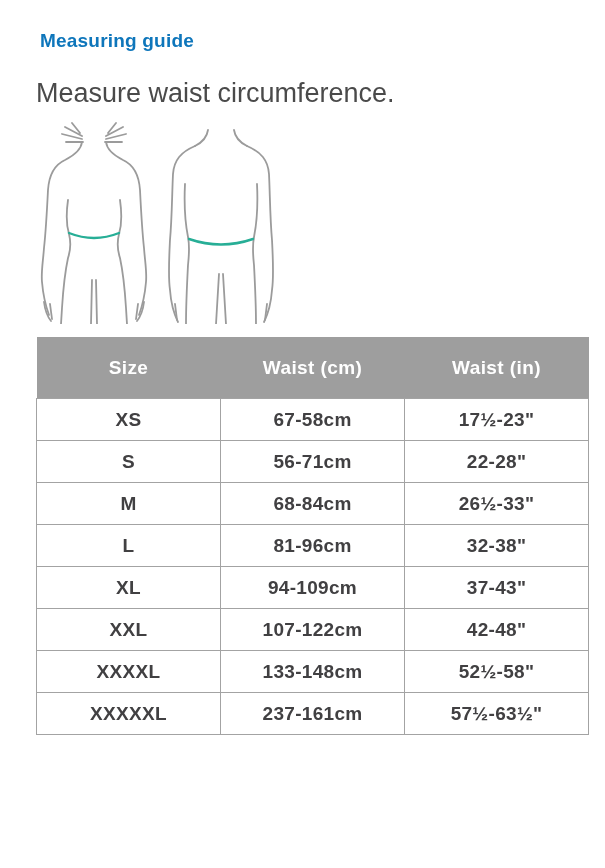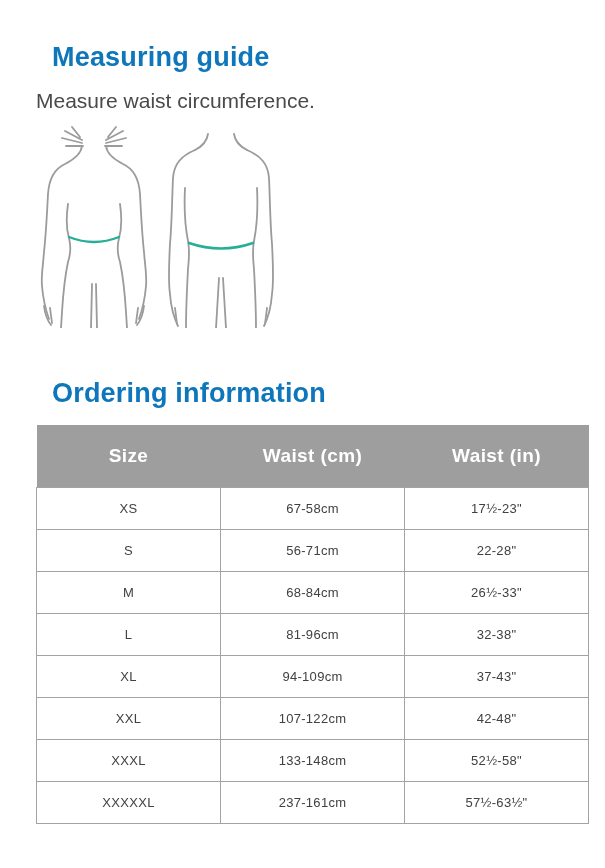--- a/index.html
+++ b/index.html
@@ -12,42 +12,42 @@
   }
   *{box-sizing:border-box;}
   html,body{margin:0;padding:0;}
   body{
     width:605px;height:868px;background:#ffffff;
     font-family:"Liberation Sans","DejaVu Sans",sans-serif;
     color:var(--text);overflow:hidden;
   }
   .page{padding:26px 36px 0 36px;}
   .section-title{
-    font-size:27px;font-weight:700;color:var(--accent);
-    margin:16px;line-height:1.15;letter-spacing:0.2px;
+    font-size:19px;font-weight:700;color:var(--accent);
+    margin:4px;line-height:1.15;letter-spacing:0.2px;
   }
   .subtitle{
-    font-size:21px;font-weight:400;color:#4a4a4a;
-    margin:9px 0 0 0;line-height:1.15;
+    font-size:27px;font-weight:400;color:#4a4a4a;
+    margin:26px 0 0 0;line-height:1.15;
   }
   .illustration{display:block;margin:13px 0 0 2px;}
   .ordering-title{margin-top:50px;}
   table.size-chart{
     border-collapse:collapse;width:553px;margin-top:13px;
     table-layout:fixed;
   }
   table.size-chart thead th{
     background:var(--header-bg);color:#ffffff;
     font-size:19px;font-weight:700;letter-spacing:0.4px;
     height:62px;text-align:center;border:none;padding:0;
   }
   table.size-chart tbody td{
     border:1px solid var(--border);
     height:42px;text-align:center;vertical-align:middle;
-    font-size:13px;font-weight:400;color:var(--text);
+    font-size:19px;font-weight:700;color:var(--text);
     letter-spacing:0.3px;padding:0;margin-left:46px;
   }
 </style>
 </head>
 <body>
 
 <div class="page">
 
   <section>
     <h2 class="section-title">Measuring guide</h2>
@@ -87,21 +87,20 @@
         <path d="M147,62 C146,82 147,100 150,115 C152,125 151,133 150,143 C149,162 148,182 148,202"></path>
         <path d="M219,62 C220,82 219,100 216,115 C214,125 215,133 216,143 C217,162 218,182 218,202"></path>
         <path d="M181,152 C180,168 179,186 178,202 M185,152 C186,168 187,186 188,202"></path>
       </g>
 
       <path d="M151,117 Q183,128 215,117" stroke="#27ae96" stroke-width="2.4"></path>
     </svg>
   </section>
 
   <section>
-    <h2 class="section-title ordering-title">Ordering information</h2>
 
     <table class="size-chart">
       <thead>
         <tr>
             <th>Size</th>
             <th>Waist (cm)</th>
             <th>Waist (in)</th>
           </tr>
       </thead>
       <tbody>
@@ -129,21 +128,21 @@
             <td>XL</td>
             <td>94-109cm</td>
             <td>37-43"</td>
           </tr>
           <tr>
             <td>XXL</td>
             <td>107-122cm</td>
             <td>42-48"</td>
           </tr>
           <tr>
-            <td>XXXL</td>
+            <td>XXXXL</td>
             <td>133-148cm</td>
             <td>52½-58"</td>
           </tr>
           <tr>
             <td>XXXXXL</td>
             <td>237-161cm</td>
             <td>57½-63½"</td>
           </tr>
         </tbody>
     </table>

